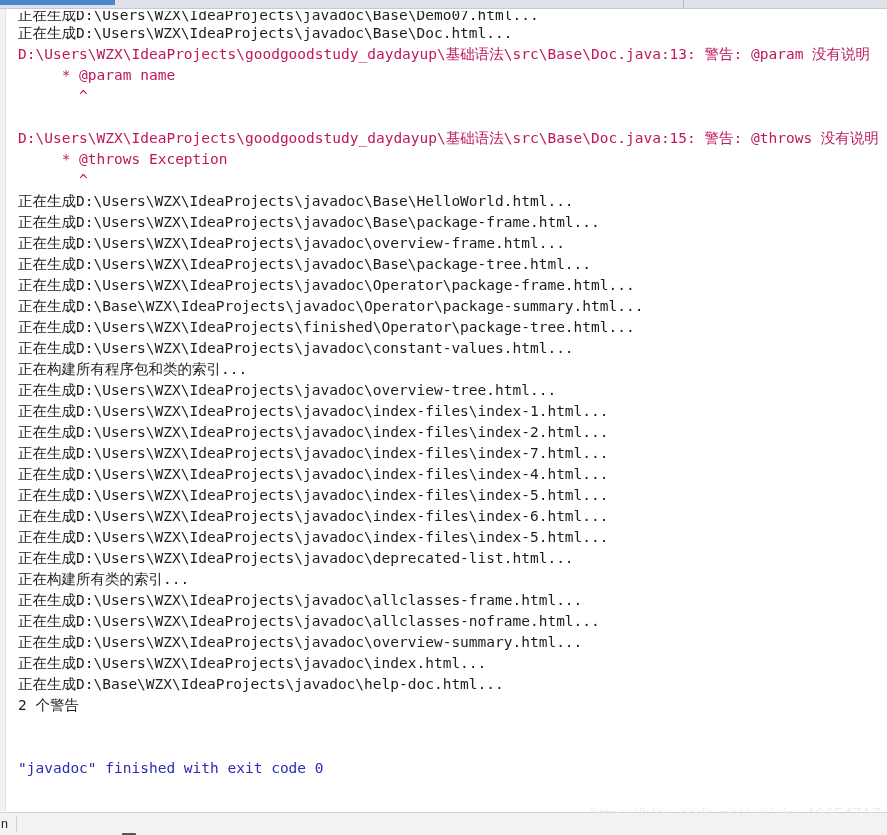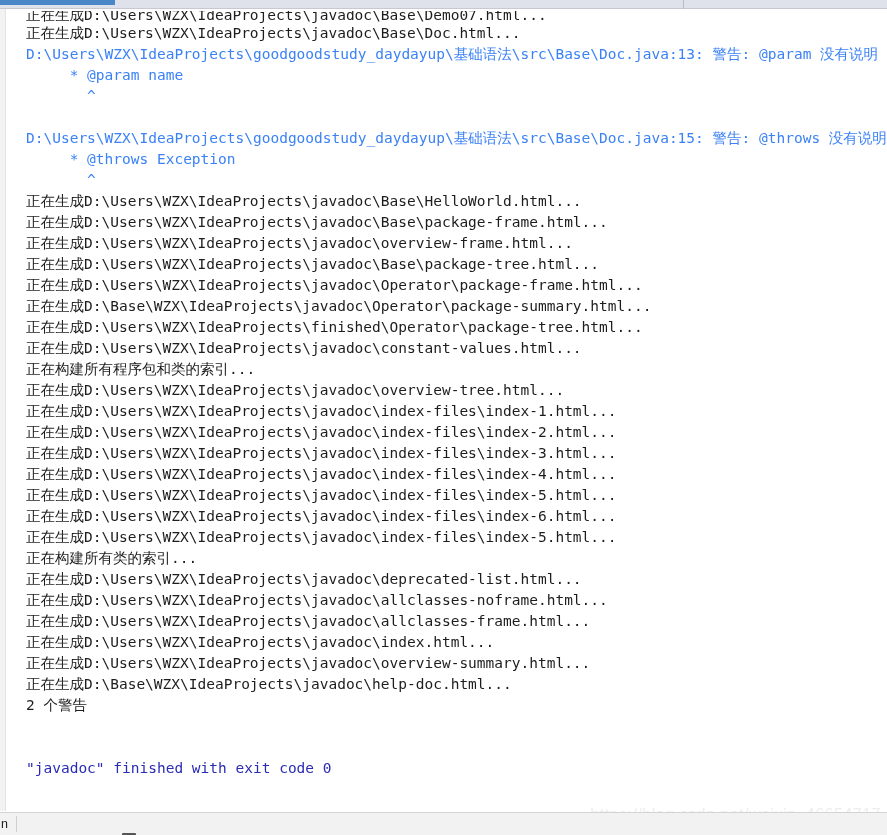--- a/index.html
+++ b/index.html
@@ -58,31 +58,30 @@
     height: 100%;
     background: #f2f2f2;
     border-right: 1px solid #e3e3e3;
     box-sizing: border-box;
   }
   .lines {
     position: absolute;
     left: 18px; top: 0;
     right: 0;
     padding-top: 2px;
-    margin-left: 8px;
   }
   .line {
     height: 21px;
     line-height: 21px;
     font-size: 14.5px;
     white-space: pre;
     letter-spacing: 0px;
   }
   .c-normal { color: #1d1d1d; }
-  .c-warn   { color: #3b82f6; }
+  .c-warn   { color: #be185d; }
   .c-info   { color: #2b2bb5; }
   .c-blank  { color: transparent; }
 
   
   .watermark {
     position: absolute;
     right: 6px;
     top: 806px;
     font-family: "Liberation Sans", sans-serif;
     font-size: 16px;
@@ -203,31 +202,31 @@
       <div class="line c-normal">正在生成D:\Users\WZX\IdeaProjects\javadoc\overview-frame.html...</div>
       <div class="line c-normal">正在生成D:\Users\WZX\IdeaProjects\javadoc\Base\package-tree.html...</div>
       <div class="line c-normal">正在生成D:\Users\WZX\IdeaProjects\javadoc\Operator\package-frame.html...</div>
       <div class="line c-normal">正在生成D:\Base\WZX\IdeaProjects\javadoc\Operator\package-summary.html...</div>
       <div class="line c-normal">正在生成D:\Users\WZX\IdeaProjects\finished\Operator\package-tree.html...</div>
       <div class="line c-normal">正在生成D:\Users\WZX\IdeaProjects\javadoc\constant-values.html...</div>
       <div class="line c-normal">正在构建所有程序包和类的索引...</div>
       <div class="line c-normal">正在生成D:\Users\WZX\IdeaProjects\javadoc\overview-tree.html...</div>
       <div class="line c-normal">正在生成D:\Users\WZX\IdeaProjects\javadoc\index-files\index-1.html...</div>
       <div class="line c-normal">正在生成D:\Users\WZX\IdeaProjects\javadoc\index-files\index-2.html...</div>
-      <div class="line c-normal">正在生成D:\Users\WZX\IdeaProjects\javadoc\index-files\index-3.html...</div>
+      <div class="line c-normal">正在生成D:\Users\WZX\IdeaProjects\javadoc\index-files\index-7.html...</div>
       <div class="line c-normal">正在生成D:\Users\WZX\IdeaProjects\javadoc\index-files\index-4.html...</div>
       <div class="line c-normal">正在生成D:\Users\WZX\IdeaProjects\javadoc\index-files\index-5.html...</div>
       <div class="line c-normal">正在生成D:\Users\WZX\IdeaProjects\javadoc\index-files\index-6.html...</div>
       <div class="line c-normal">正在生成D:\Users\WZX\IdeaProjects\javadoc\index-files\index-5.html...</div>
+      <div class="line c-normal">正在生成D:\Users\WZX\IdeaProjects\javadoc\deprecated-list.html...</div>
       <div class="line c-normal">正在构建所有类的索引...</div>
-      <div class="line c-normal">正在生成D:\Users\WZX\IdeaProjects\javadoc\deprecated-list.html...</div>
+      <div class="line c-normal">正在生成D:\Users\WZX\IdeaProjects\javadoc\allclasses-frame.html...</div>
       <div class="line c-normal">正在生成D:\Users\WZX\IdeaProjects\javadoc\allclasses-noframe.html...</div>
-      <div class="line c-normal">正在生成D:\Users\WZX\IdeaProjects\javadoc\allclasses-frame.html...</div>
+      <div class="line c-normal">正在生成D:\Users\WZX\IdeaProjects\javadoc\overview-summary.html...</div>
       <div class="line c-normal">正在生成D:\Users\WZX\IdeaProjects\javadoc\index.html...</div>
-      <div class="line c-normal">正在生成D:\Users\WZX\IdeaProjects\javadoc\overview-summary.html...</div>
       <div class="line c-normal">正在生成D:\Base\WZX\IdeaProjects\javadoc\help-doc.html...</div>
       <div class="line c-normal">2 个警告</div>
       <div class="line c-blank">&nbsp;</div>
       <div class="line c-blank">&nbsp;</div>
       <div class="line c-info">"javadoc" finished with exit code 0</div>
     </div>
 </div>
 
 <div class="watermark">https://blog.csdn.net/weixin_46654717</div>
 

